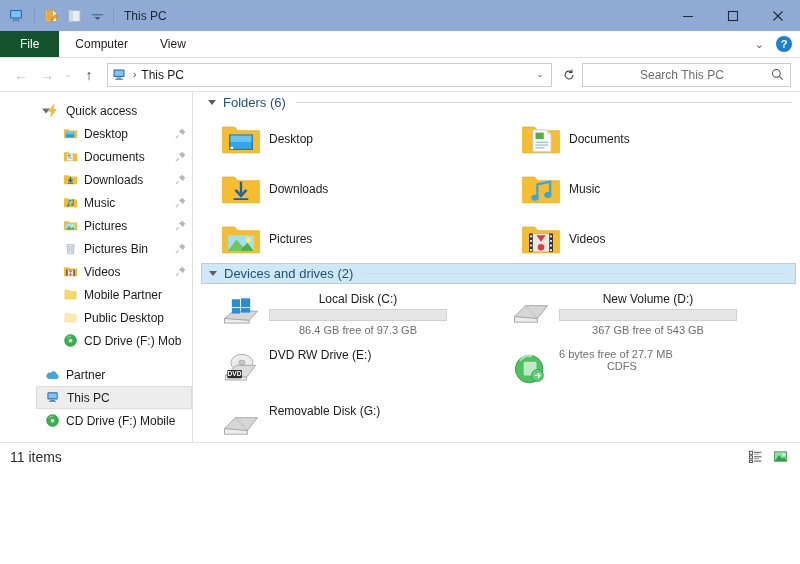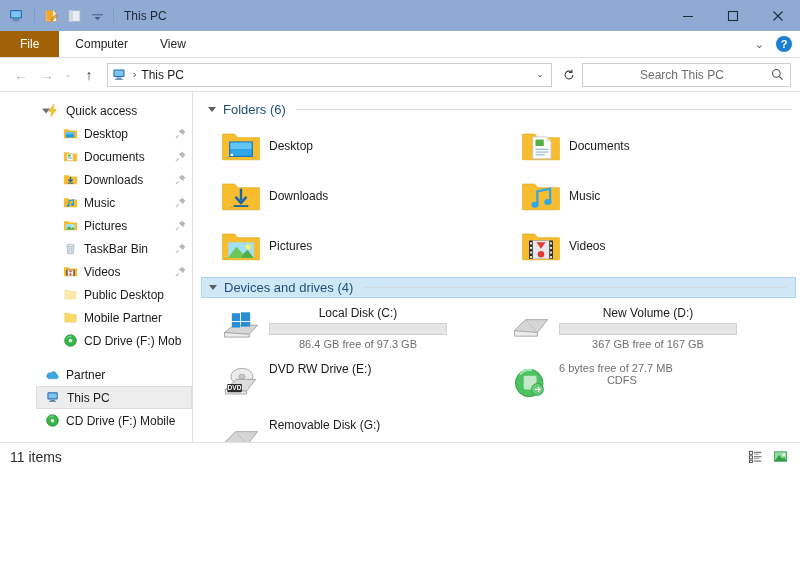--- a/index.html
+++ b/index.html
@@ -59,21 +59,21 @@
     border-bottom: 1px solid #dfdfdf;
     position: relative;
   }
   .tab {
     display: flex; align-items: center;
     padding: 0 16px;
     font-size: 12px; color: #262626;
     cursor: default;
   }
   .tab-file {
-    background: #a16207; color: #ffffff;
+    background: #14532d; color: #ffffff;
     padding: 0 20px;
     font-size: 12px;
   }
   .ribbon-right {
     margin-left: auto; display: flex; align-items: center;
     padding-right: 8px; gap: 8px;
   }
   .chev-down {
     color: #5a5a5a; font-size: 11px; padding: 0 4px;
   }
@@ -191,21 +191,21 @@
   .nav-gap { height: 11px; }
 
   
   .content {
     flex: 1 1 auto; background: #ffffff;
     overflow: hidden; position: relative;
     padding-left: 8px;
   }
   .group-header {
     display: flex; align-items: center;
-    height: 21px; margin-top: 7px;
+    height: 21px; margin-top: 0;
     padding-left: 4px;
     box-sizing: border-box;
     text-align: right;
   }
   .group-header.selected {
     background: #cfe8f7; border: 1px solid #a9d4ef;
     margin-right: 4px;
   }
   .gh-tri {
     width: 0; height: 0;
@@ -497,21 +497,21 @@
       </div>
 
       <div class="nav-item nav-indent">
         <span class="nav-ico">
           <svg viewBox="0 0 16 16" width="15" height="15">
             <path d="M4.2 4.6 h7.6 l-0.8 9 H5 Z" fill="#dfe8ee" stroke="#9aa8b4" stroke-width="0.7"></path>
             <ellipse cx="8" cy="4.6" rx="3.8" ry="1.1" fill="#eef4f8" stroke="#9aa8b4" stroke-width="0.7"></ellipse>
             <path d="M6.6 6.6 V12 M9.4 6.6 V12" stroke="#9aa8b4" stroke-width="0.7"></path>
           </svg>
         </span>
-        <span class="nav-label">TaskBar Bin</span>
+        <span class="nav-label">Pictures Bin</span>
         <span class="pin">
           <svg viewBox="0 0 14 14" width="13" height="13">
             <path d="M8.5 1.5 L12.5 5.5 L10.8 6.2 L9.8 9 L5 4.2 L7.8 3.2 Z" fill="#8c8c8c"></path>
             <path d="M5 9 L2 12" stroke="#8c8c8c" stroke-width="1.2"></path>
           </svg>
         </span>
       </div>
 
       <div class="nav-item nav-indent">
         <span class="nav-ico">
@@ -528,33 +528,33 @@
           <svg viewBox="0 0 14 14" width="13" height="13">
             <path d="M8.5 1.5 L12.5 5.5 L10.8 6.2 L9.8 9 L5 4.2 L7.8 3.2 Z" fill="#8c8c8c"></path>
             <path d="M5 9 L2 12" stroke="#8c8c8c" stroke-width="1.2"></path>
           </svg>
         </span>
       </div>
 
       <div class="nav-item nav-indent">
         <span class="nav-ico">
           <svg viewBox="0 0 16 16" width="15" height="15">
+            <path d="M2 3.5 h4.6 l1 1.2 H14 V12.8 H2 Z" fill="#fbd968" stroke="#e9c44c" stroke-width="0.6"></path>
+          </svg>
+        </span>
+        <span class="nav-label">Mobile Partner</span>
+      </div>
+
+      <div class="nav-item nav-indent">
+        <span class="nav-ico">
+          <svg viewBox="0 0 16 16" width="15" height="15">
             <path d="M2 3.5 h4.6 l1 1.2 H14 V12.8 H2 Z" fill="#fdeaa8" stroke="#f0dc92" stroke-width="0.6"></path>
           </svg>
         </span>
         <span class="nav-label">Public Desktop</span>
-      </div>
-
-      <div class="nav-item nav-indent">
-        <span class="nav-ico">
-          <svg viewBox="0 0 16 16" width="15" height="15">
-            <path d="M2 3.5 h4.6 l1 1.2 H14 V12.8 H2 Z" fill="#fbd968" stroke="#e9c44c" stroke-width="0.6"></path>
-          </svg>
-        </span>
-        <span class="nav-label">Mobile Partner</span>
       </div>
 
       <div class="nav-item nav-indent">
         <span class="nav-ico">
           <svg viewBox="0 0 16 16" width="15" height="15">
             <circle cx="8" cy="8" r="6.2" fill="#35b44a"></circle>
             <circle cx="8" cy="8" r="6.2" fill="none" stroke="#1f8a33" stroke-width="0.8"></circle>
             <circle cx="8" cy="8" r="2" fill="#d8f3dc"></circle>
             <path d="M4 5.5 a5 5 0 0 1 5 -2.2" stroke="#8fe0a0" stroke-width="1" fill="none"></path>
           </svg>
@@ -724,21 +724,21 @@
             </svg>
           </span>
           <span class="tile-body">
             <span class="tile-name">Videos</span>
           </span>
         </div>
       </div>
 
       <div class="group-header selected">
         <span class="gh-tri"></span>
-        <span class="gh-label">Devices and drives (4)</span>
+        <span class="gh-label">Devices and drives (2)</span>
         <span class="gh-line"></span>
       </div>
 
       <div class="drives-grid">
 
         <div class="tile drive-tile">
           <span class="tile-ico">
             <svg viewBox="0 0 48 48" width="44" height="44">
               <path d="M6 30 L16 22 H42 L33 32 H8 Z" fill="#d6d6d6" stroke="#9a9a9a" stroke-width="0.9"></path>
               <path d="M6 30 V35 L33 35 V32 Z" fill="#ededed" stroke="#9a9a9a" stroke-width="0.9"></path>
@@ -763,21 +763,21 @@
               <path d="M6 28 L18 16 H42 L31 30 H8 Z" fill="#d6d6d6" stroke="#9a9a9a" stroke-width="0.9"></path>
               <path d="M6 28 V34 L31 34 V30 Z" fill="#ededed" stroke="#9a9a9a" stroke-width="0.9"></path>
               <path d="M18 16 L31 30" stroke="#b4b4b4" stroke-width="0.8"></path>
             </svg>
           </span>
           <span class="tile-body">
             <span class="drive-name">New Volume (D:)</span>
             <span class="bar-outer">
               <span class="bar-fill" style="width:0%"></span>
             </span>
-            <span class="drive-sub">367 GB free of 167 GB</span>
+            <span class="drive-sub">367 GB free of 543 GB</span>
           </span>
         </div>
 
         <div class="tile drive-tile">
           <span class="tile-ico">
             <svg viewBox="0 0 48 48" width="44" height="44">
               <ellipse cx="25" cy="17" rx="12" ry="9" fill="#ececec" stroke="#a0a0a0" stroke-width="0.9"></ellipse>
               <ellipse cx="25" cy="17" rx="3.4" ry="2.6" fill="#c8c8c8" stroke="#9a9a9a" stroke-width="0.7"></ellipse>
               <path d="M7 31 L19 20 H40 L30 33 H9 Z" fill="#dcdcdc" stroke="#9a9a9a" stroke-width="0.9"></path>
               <path d="M7 31 V36 L30 36 V33 Z" fill="#efefef" stroke="#9a9a9a" stroke-width="0.9"></path>

